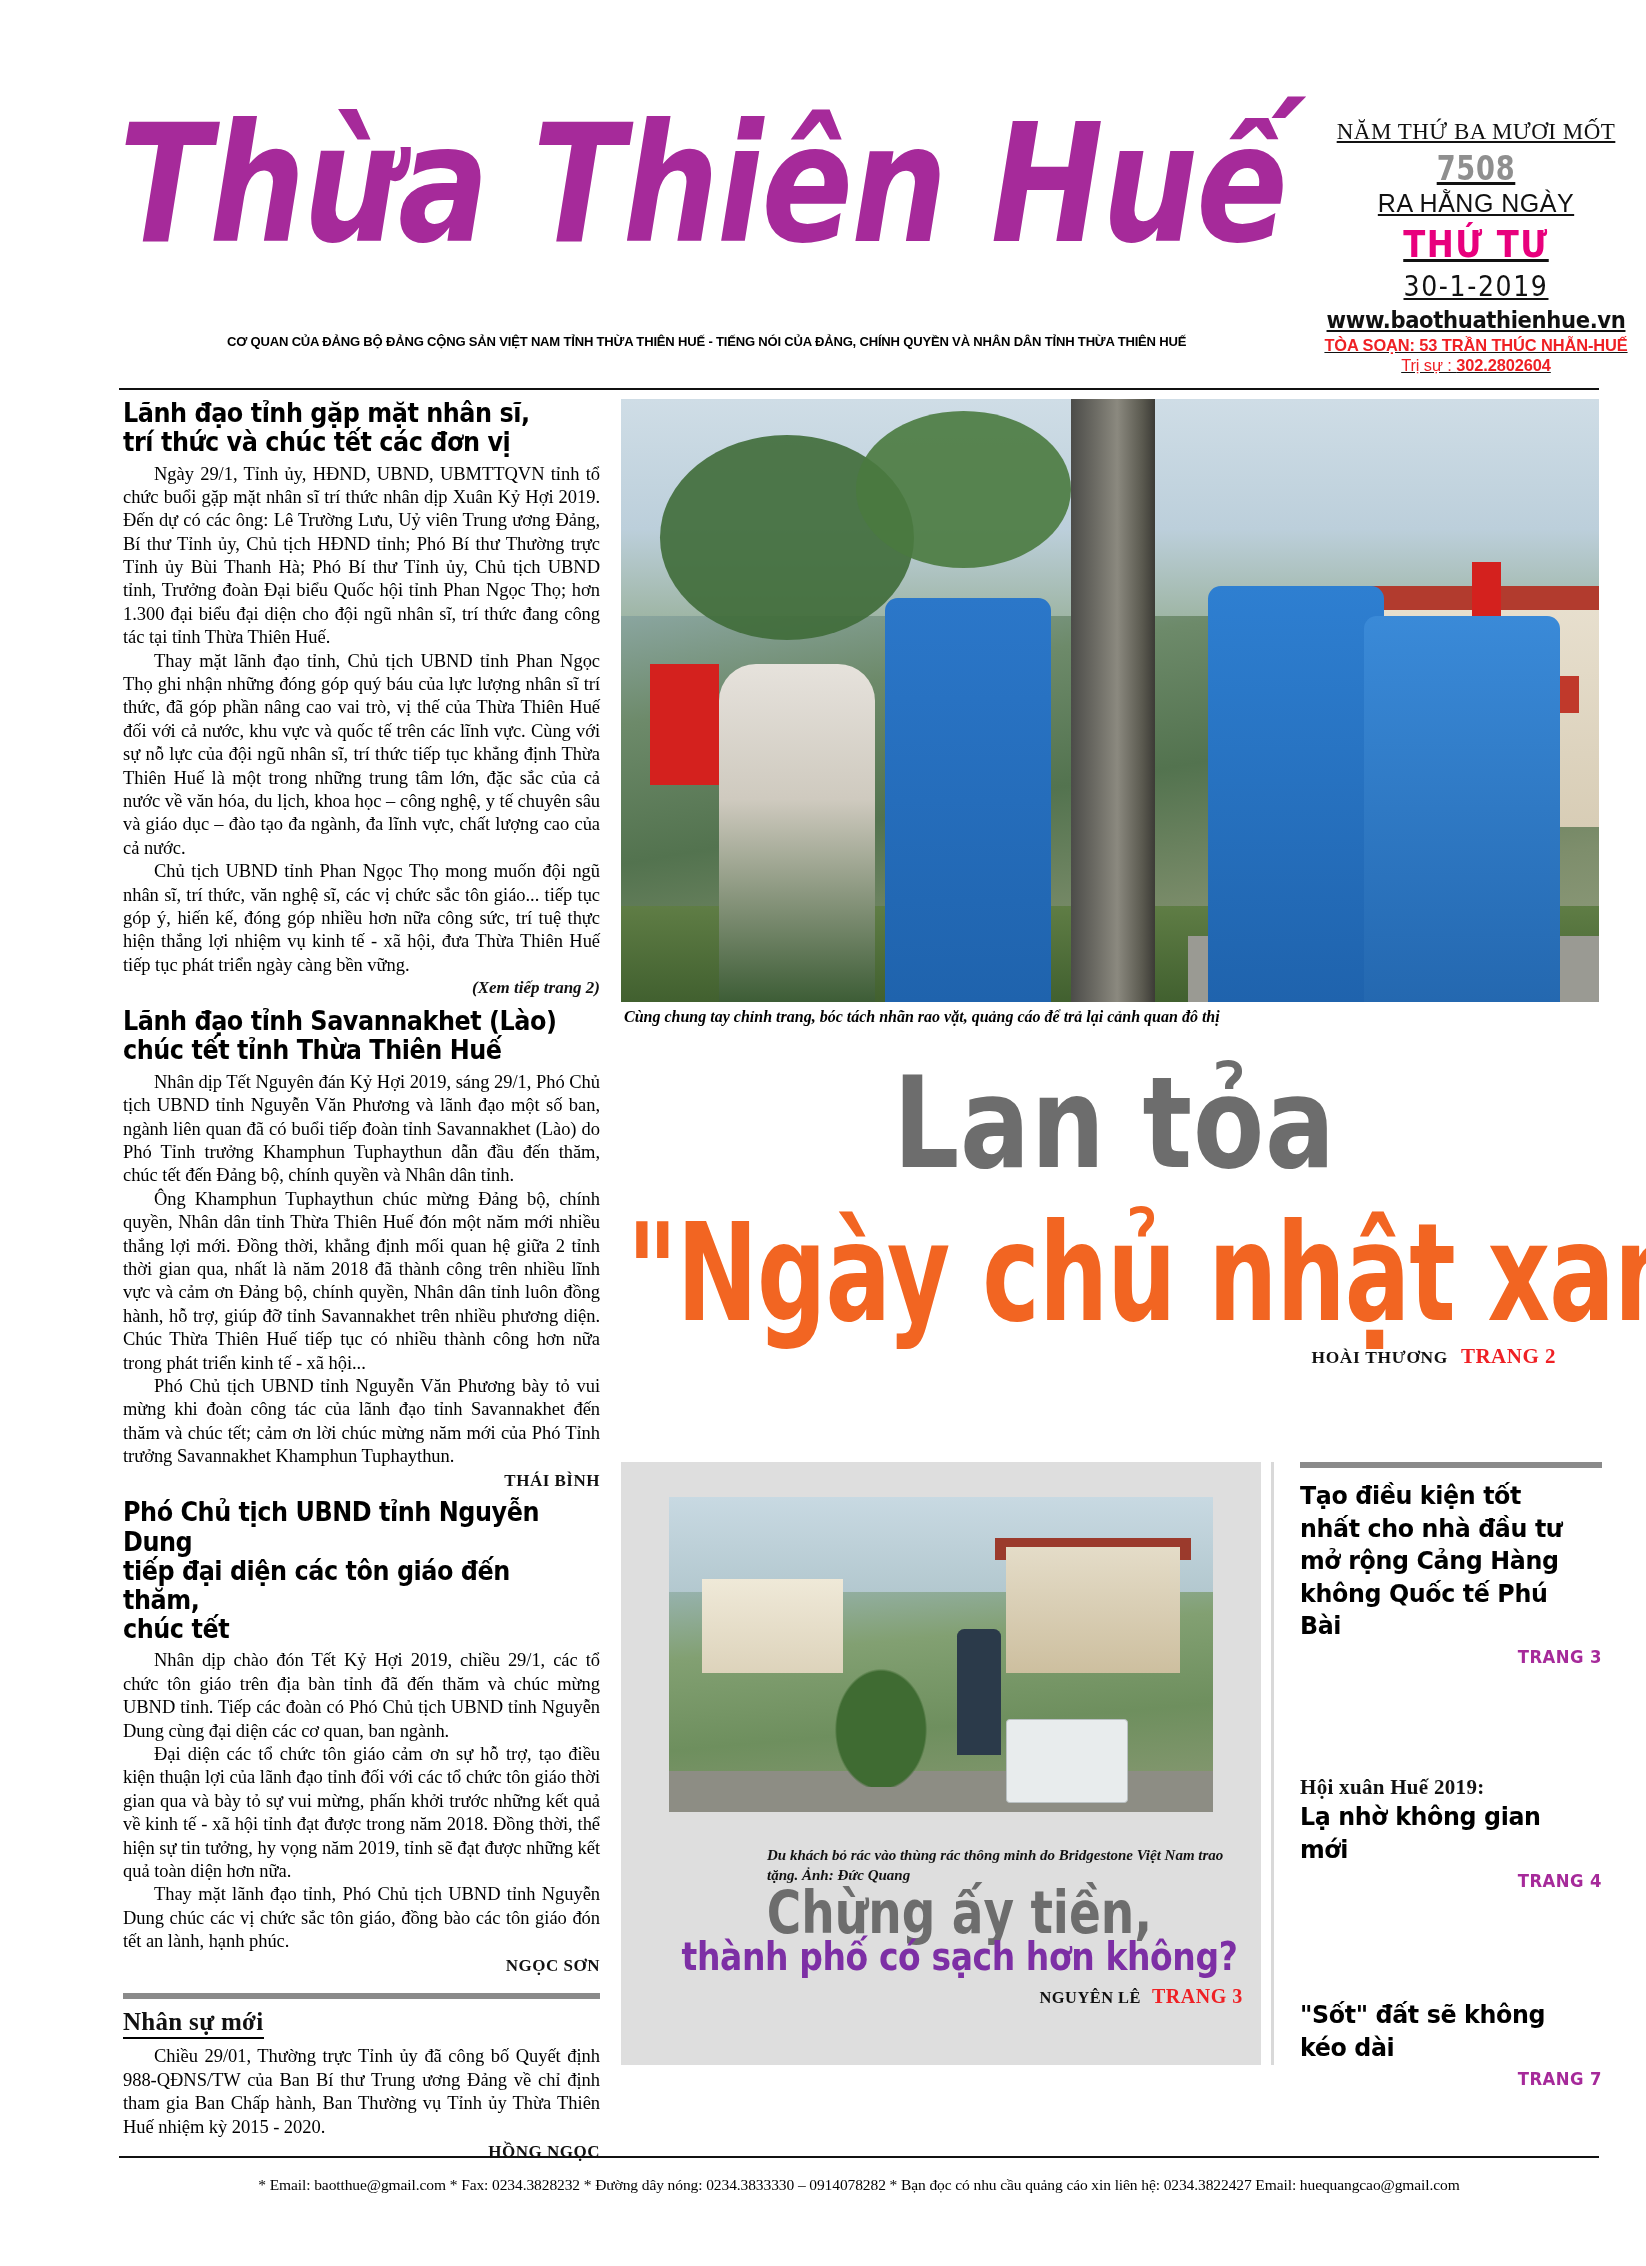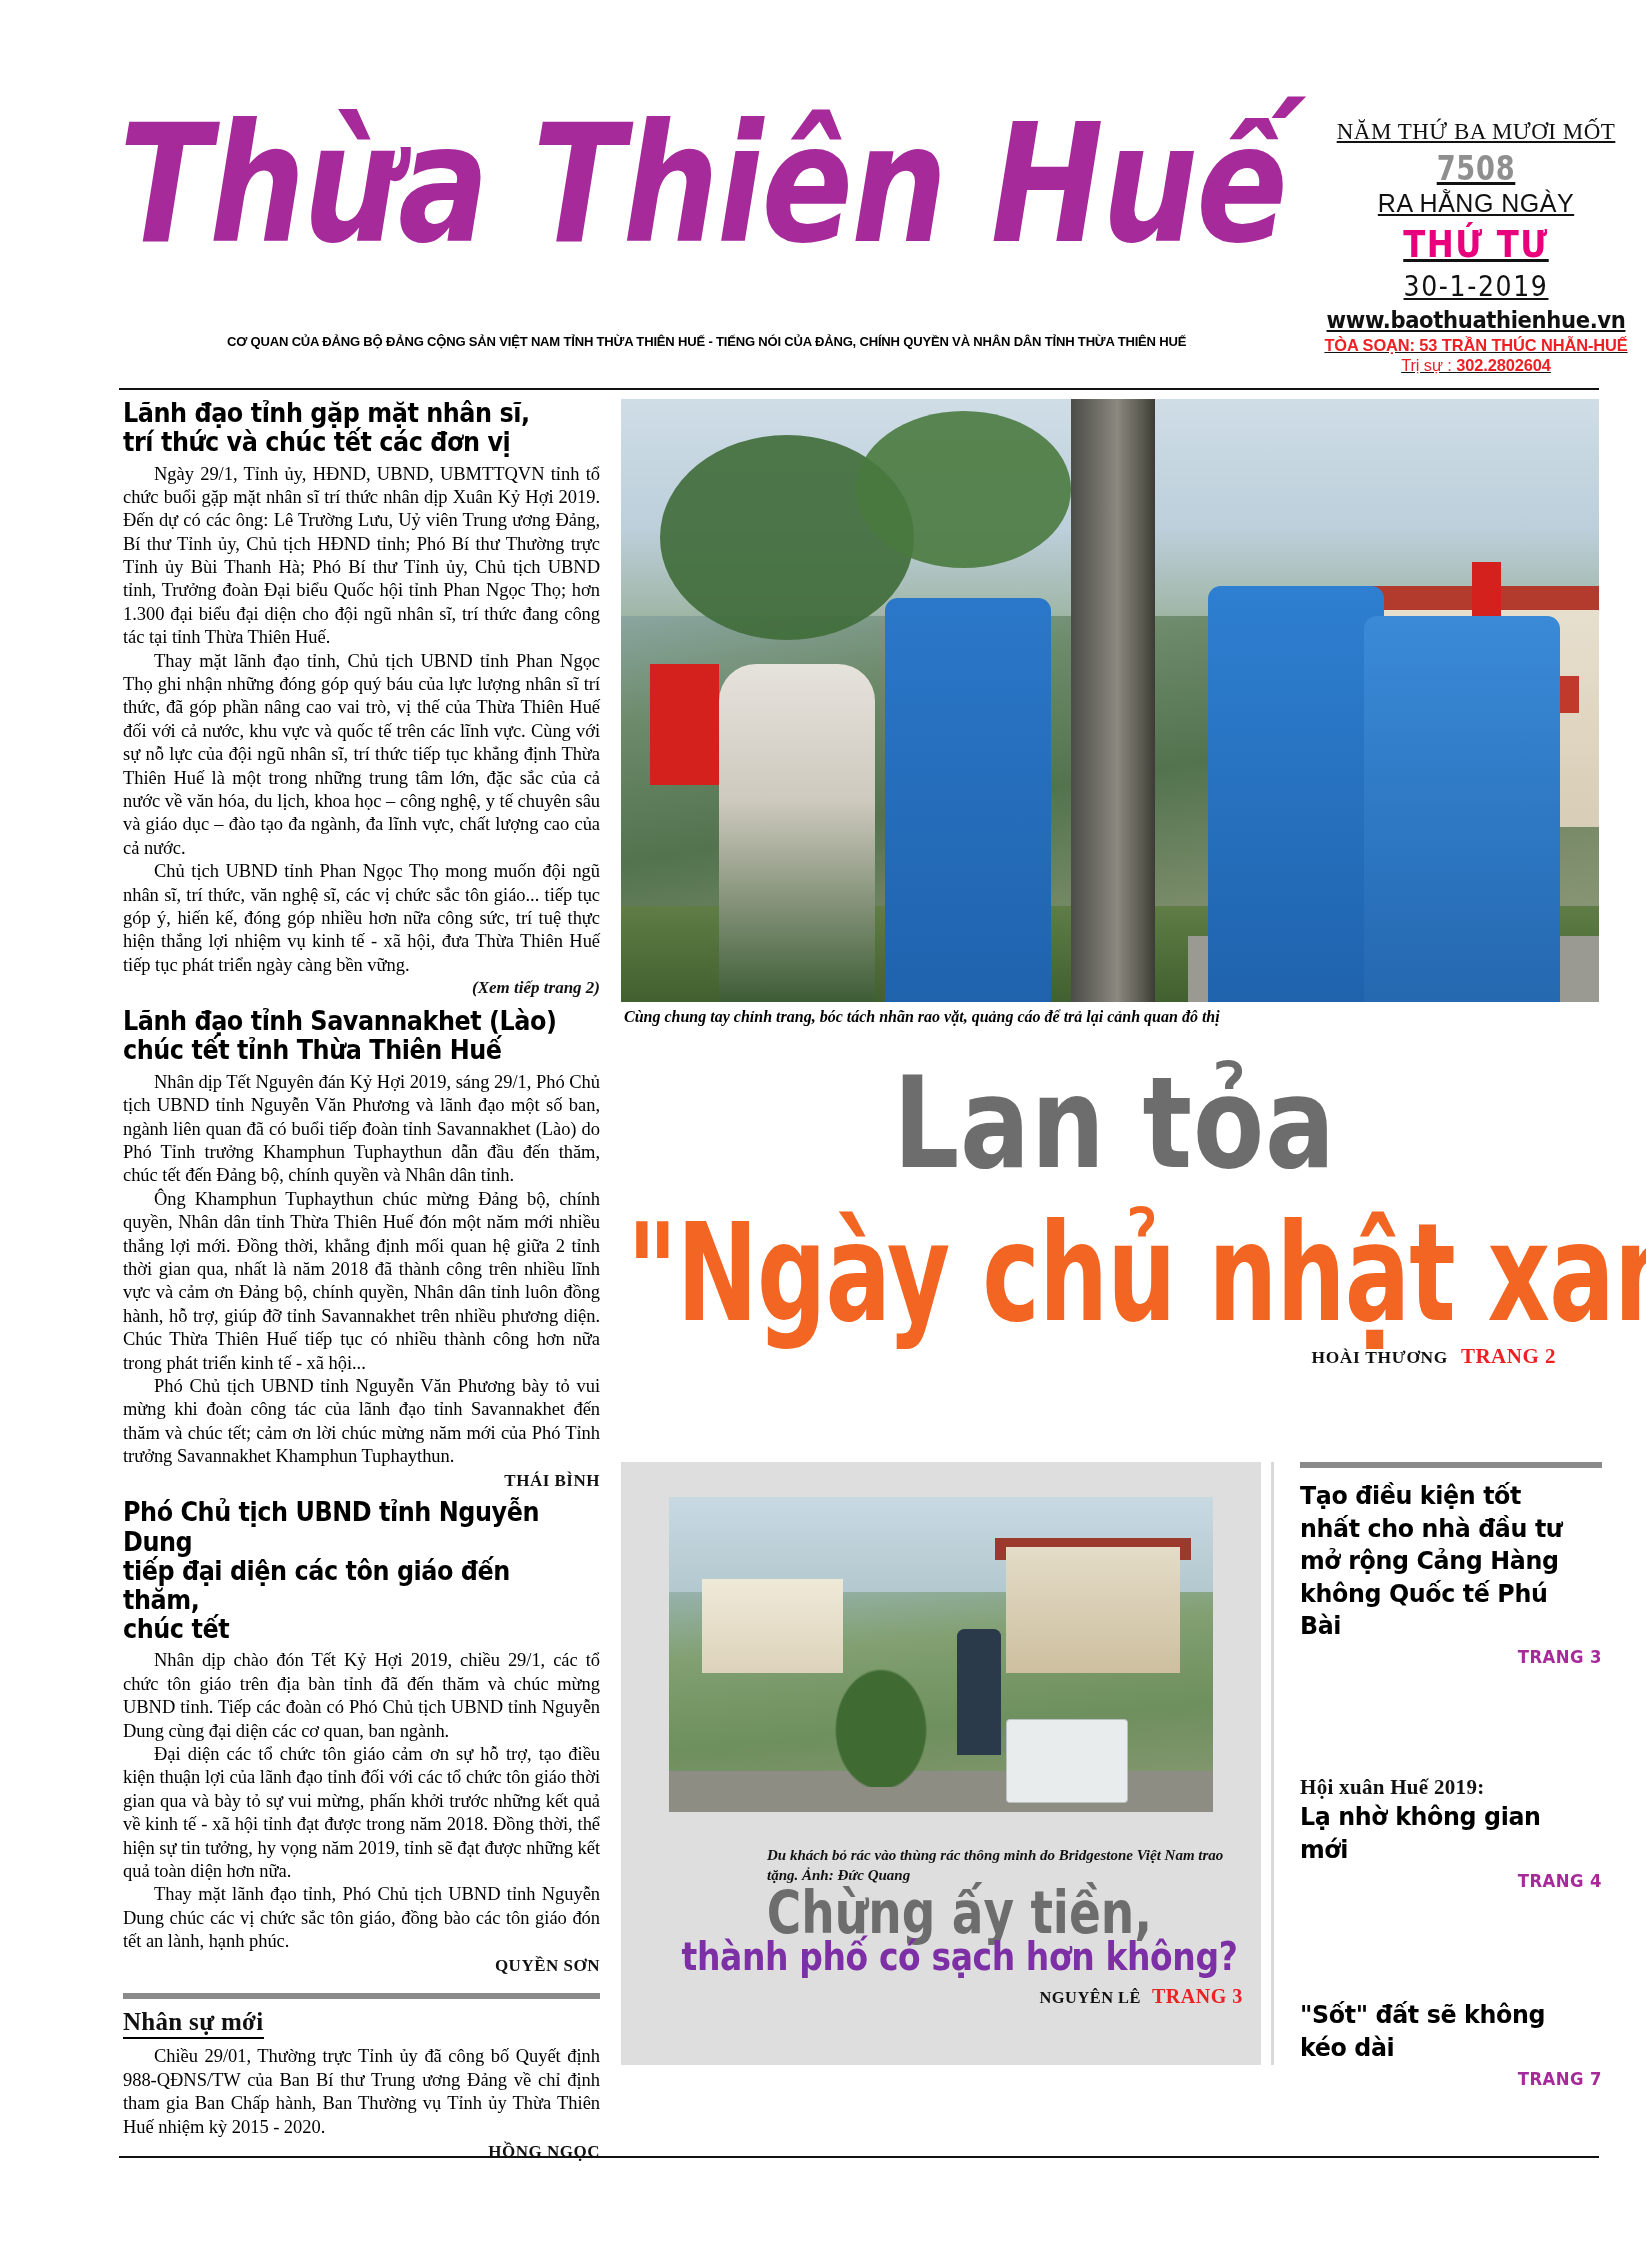--- a/index.html
+++ b/index.html
@@ -371,21 +371,21 @@
 
     <div style="margin-top:7.3px;">
       <div class="art-head h1">
         <div>Phó Chủ tịch UBND tỉnh Nguyễn Dung</div>
         <div>tiếp đại diện các tôn giáo đến thăm,</div>
         <div>chúc tết</div>
       </div>
       <p class="body-p">Nhân dịp chào đón Tết Kỷ Hợi 2019, chiều 29/1, các tổ chức tôn giáo trên địa bàn tỉnh đã đến thăm và chúc mừng UBND tỉnh. Tiếp các đoàn có Phó Chủ tịch UBND tỉnh Nguyễn Dung cùng đại diện các cơ quan, ban ngành.</p>
       <p class="body-p">Đại diện các tổ chức tôn giáo cảm ơn sự hỗ trợ, tạo điều kiện thuận lợi của lãnh đạo tỉnh đối với các tổ chức tôn giáo thời gian qua và bày tỏ sự vui mừng, phấn khởi trước những kết quả về kinh tế - xã hội tỉnh đạt được trong năm 2018. Đồng thời, thể hiện sự tin tưởng, hy vọng năm 2019, tỉnh sẽ đạt được những kết quả toàn diện hơn nữa.</p>
       <p class="body-p">Thay mặt lãnh đạo tỉnh, Phó Chủ tịch UBND tỉnh Nguyễn Dung chúc các vị chức sắc tôn giáo, đồng bào các tôn giáo đón tết an lành, hạnh phúc.</p>
-      <div class="byline">QUYỀN SƠN</div>
+      <div class="byline">NGỌC SƠN</div>
     </div>
 
     <div>
       <div class="grey-bar"></div>
       <div class="sec-title">Nhân sự mới</div>
       <p class="body-p">Chiều 29/01, Thường trực Tỉnh ủy đã công bố Quyết định 988-QĐNS/TW của Ban Bí thư Trung ương Đảng về chỉ định tham gia Ban Chấp hành, Ban Thường vụ Tỉnh ủy Thừa Thiên Huế nhiệm kỳ 2015 - 2020.</p>
       <div class="byline">HỒNG NGỌC</div>
       
     </div>
   </div>
@@ -453,15 +453,16 @@
     </div>
 
     <div class="teaser" style="margin-top:108px;">
       <div class="teaser-h">"Sốt" đất sẽ không kéo dài</div>
       <div class="teaser-pg">TRANG 7</div>
     </div>
 
   </div>
 
   <div class="rule-bottom"></div>
+  <div class="footer">* Email: baotthue@gmail.com * Fax: 0234.3828232 * Đường dây nóng: 0234.3833330 – 0914078282 * Bạn đọc có nhu cầu quảng cáo xin liên hệ: 0234.3822427 Email: huequangcao@gmail.com</div>
 
 </div>
 
 
 </body></html>

